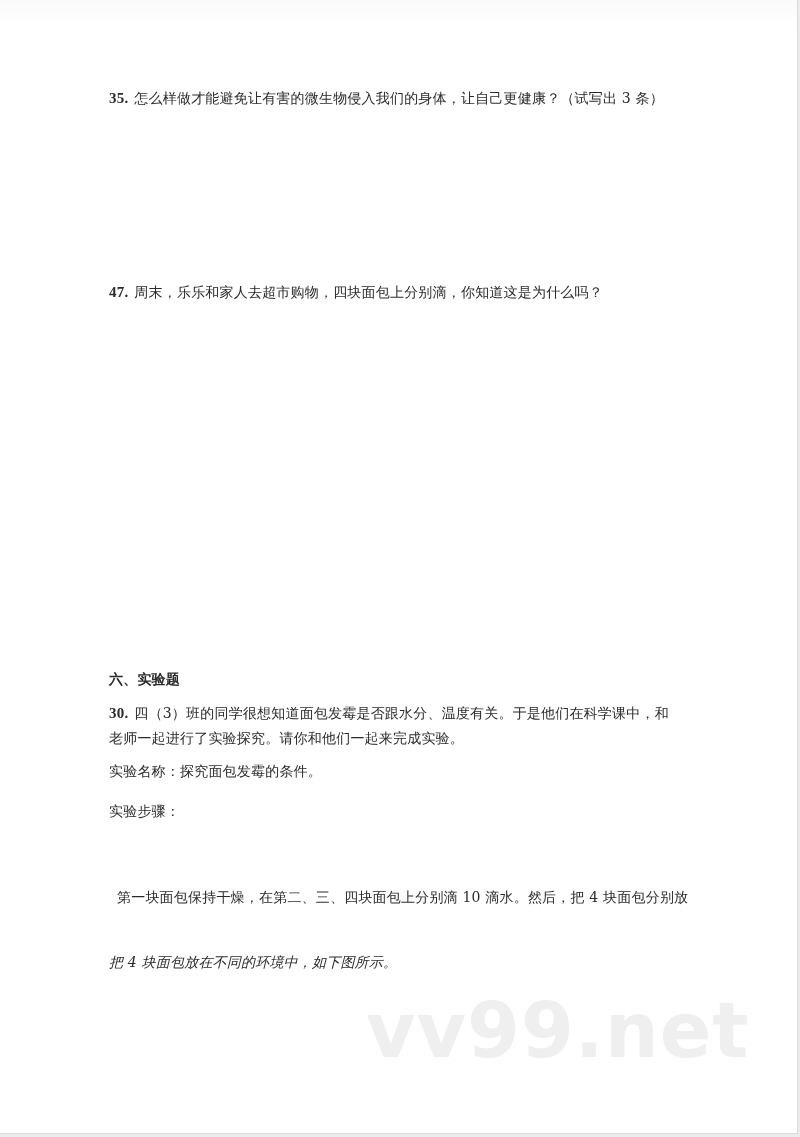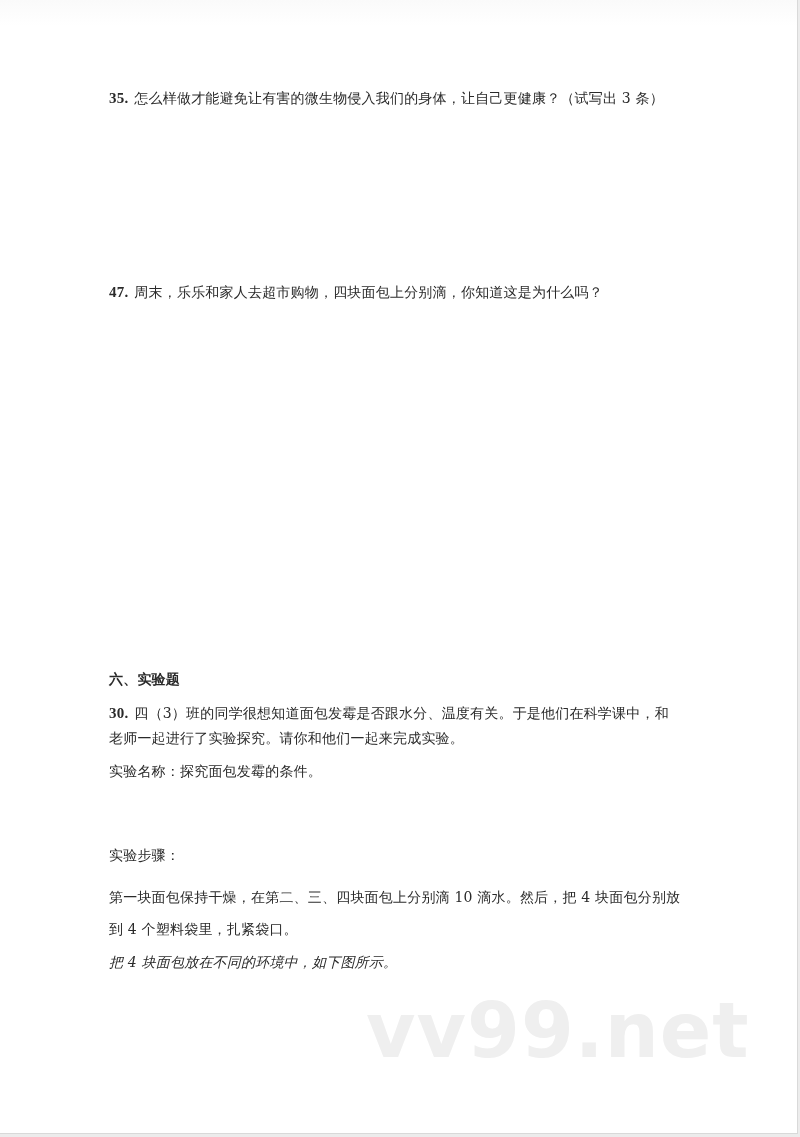--- a/index.html
+++ b/index.html
@@ -78,19 +78,18 @@
 
 
   <div class="line section-title" style="top:669px;">六、实验题</div>
 
   <div class="line" style="top:695px;margin-top:8px;">
     <span class="q-num">30.</span><span>四（3）班的同学很想知道面包发霉是否跟水分、温度有关。于是他们在科学课中，和</span>
   </div>
   <div class="line" style="top:761px;">实验名称：探究面包发霉的条件。</div>
 
   <div class="line" style="top:728px;">老师一起进行了实验探究。请你和他们一起来完成实验。</div>
-  <div class="line" style="top:845px;">实验步骤：</div>
-  <div class="line" style="top:887px;">第一块面包保持干燥，在第二、三、四块面包上分别滴 10 滴水。然后，把 4 块面包分别放</div>
-  <div class="line" style="top:919px;">到 4 个塑料袋里，扎紧袋口。</div>
+  <div class="line" style="top:802px;font-family:Liberation Serif, serif;">实验步骤：</div>
+  <div class="line" style="top:887px;margin-left:8px;">第一块面包保持干燥，在第二、三、四块面包上分别滴 10 滴水。然后，把 4 块面包分别放</div>
   <div class="line" style="top:952px;font-style:italic;">把 4 块面包放在不同的环境中，如下图所示。</div>
 
   <div class="watermark">vv99.net</div>
 </div>
 
 </body></html>

